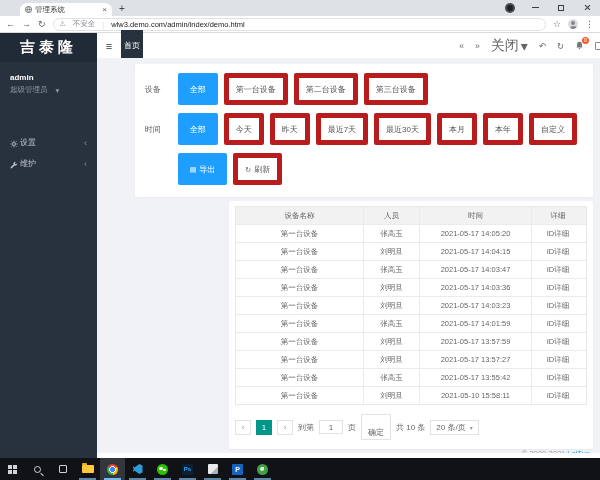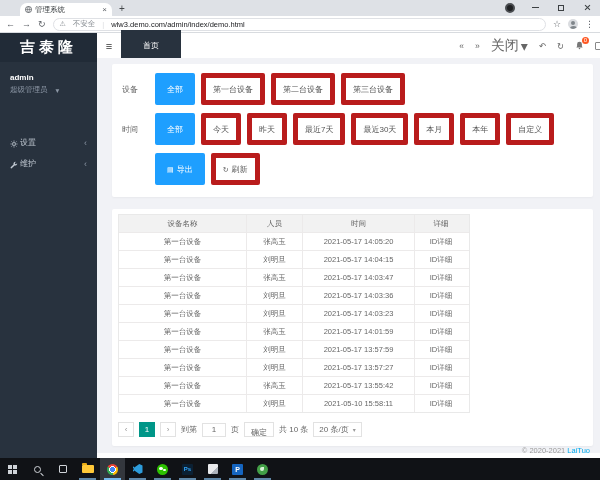--- a/index.html
+++ b/index.html
@@ -41,51 +41,51 @@
   .user-name { font-size:8px; font-weight:bold; color:#fff; }
   .user-role { font-size:7.5px; color:#8c97a5; margin-top:3px; display:flex; align-items:flex-end; gap:8px; }
   .menu { margin-top:32px; }
   .menu-item { height:21px; display:flex; align-items:flex-end; padding:0 10px; font-size:8px; color:#c2cad3; gap:2px; }
   .menu-item svg { width:8px; height:8px; flex:none; }
   .menu-chevron { margin-left:auto; color:#8c97a5; font-size:9px; }
 
   .main { flex:1; display:flex; flex-direction:column; min-width:0; background:#fff; }
   .app-header { height:25px; background:#fff; display:flex; align-items:center; flex:none; }
   .hamburger { width:24px; text-align:center; color:#333; font-size:11px; }
-  .home-tab { height:31px; background:#28323e; color:#fff; font-size:8px; display:flex; align-items:center; padding:0 22px; }
+  .home-tab { height:31px; background:#28323e; color:#fff; font-size:8px; display:flex; align-items:center; padding:0 3px; }
   .header-right { margin-left:auto; display:flex; align-items:center; gap:11px; padding-right:2px; color:#666; font-size:8.5px; }
   .close-drop { display:flex; align-items:center; gap:2px; font-size:14px; }
   .bell-wrap { position:relative; }
   .bell-wrap svg { width:9px; height:9px; display:block; }
   .badge { position:absolute; top:-4px; right:-5px; background:#ff5722; color:#fff; font-size:6px; border-radius:5px; padding:0 2px; line-height:7px; }
   .edge-ic { width:8px; height:8px; border:1px solid #888; border-radius:1px; margin-right:-5px; }
 
-  .content { flex:1; background:#f1f2f6; padding:6px 7px 0 15px; display:flex; flex-direction:column; min-height:0; }
+  .content { flex:1; background:#f1f2f6; padding:6px 7px 0 15px; display:flex; flex-direction:column; min-height:0;align-items:flex-end; }
   .card { background:#fff; border-radius:2px; box-shadow:0 1px 2px rgba(0,0,0,.04); }
 
   .filter-card { padding:9px 10px 4px; }
   .filter-row { display:flex; align-items:center; margin-bottom:8px; }
   .filter-label { width:33px; font-size:8px; color:#666; flex:none; }
   .btn { height:32px; padding:0 7px; font-size:8px; border:5px solid #b91c1c; background:#fff; color:#555; border-radius:2px; margin-right:6px; display:inline-flex; align-items:center; gap:3px; cursor:pointer; }
   .btn.active, .btn.primary { background:#1e9fff; border-color:#1e9fff; color:#fff; }
   .btn .bic { font-size:7px; line-height:1; }
 
-  .table-card { margin-top:12px; padding:5px 6px 9px; }
+  .table-card { margin-top:4px; padding:5px 6px 9px; }
   .dtable { border:1px solid #e9e9e9; width:352px; font-size:7.5px; color:#666; }
   .trow { display:flex; border-bottom:1px solid #eceaea; }
   .trow:last-child { border-bottom:none; }
   .thead { background:#f2f2f2; color:#5f5f5f; }
   .td { height:17px; display:flex; align-items:center; justify-content:center; border-right:1px solid #eceaea; white-space:nowrap; overflow:hidden; }
   .c1 { width:128px; } .c2 { width:56px; } .c3 { width:112px; } .c4 { width:52px; border-right:none; }
 
   .pager { display:flex; align-items:center; margin-top:9px; font-size:8px; color:#666; gap:5px; }
   .page-btn { min-width:16px; height:15px; border:1px solid #e2e2e2; display:inline-flex; align-items:center; justify-content:center; background:#fff; color:#999; padding:0 3px; cursor:pointer; }
   .page-btn.current { background:#009688; border-color:#009688; color:#fff; }
   .goto-input { width:24px; height:14px; border:1px solid #e2e2e2; text-align:center; font-size:8px; color:#666; }
-  .confirm-btn { height:15px; border:1px solid #e2e2e2; background:#fff; padding:4px 6px; font-size:8px; color:#666; cursor:pointer; }
+  .confirm-btn { height:15px; border:1px solid #e2e2e2; background:#fff; padding:12px 6px; font-size:8px; color:#666; cursor:pointer; }
   .per-page { height:15px; border:1px solid #e2e2e2; padding:0 5px; display:inline-flex; align-items:center; gap:4px; background:#fff; cursor:pointer; }
   .pp-caret { font-size:6px; color:#999; }
 
   .footer { margin-top:auto; text-align:right; padding:0 3px 7px 0; font-size:7.5px; color:#9a9a9a; }
   .brand { color:#01aaed; }
   .bottom-strip { height:5px; background:#fff; flex:none; }
 
   
   .taskbar { height:22px; background:#101216; display:flex; flex:none; }
   .tb-item { width:25px; display:flex; align-items:center; justify-content:center; position:relative; cursor:pointer; }

